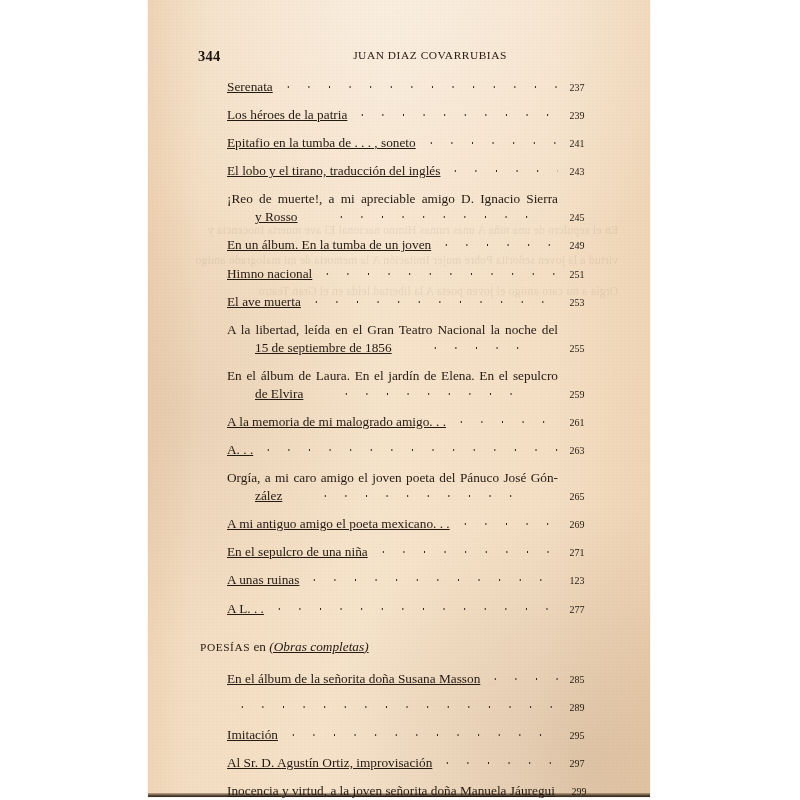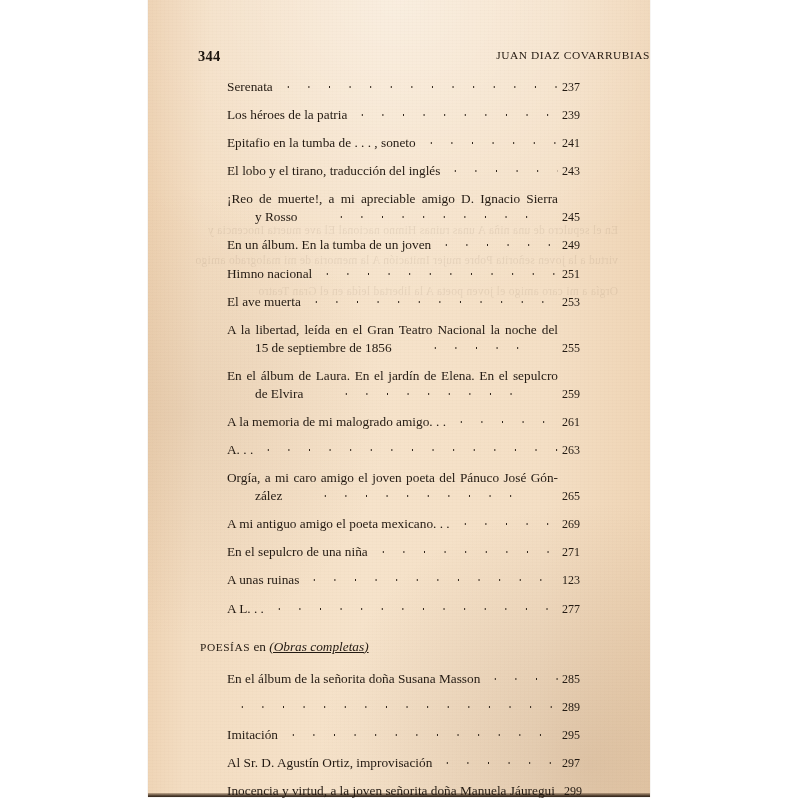--- a/index.html
+++ b/index.html
@@ -92,24 +92,24 @@
     position: absolute;
     left: 50px;
     top: 0;
     font-size: 14.5px;
     font-weight: bold;
     letter-spacing: .2px;
     color: #1d150e;
   }
   .book-title {
     position: absolute;
-    left: 0;
+    left: 16px;
     top: 1px;
     width: 502px;
-    text-align: right;
+    text-align: center;
     font-size: 12.6px;
     letter-spacing: 1.05px;
     color: #241a11;
     padding-left: 30px;
     box-sizing: border-box;
   }
 
   .toc {
     position: absolute;
     left: 0;
@@ -126,20 +126,21 @@
     display: flex;
     align-items: baseline;
     padding-left: 79px;   
     padding-right: 58px;
   }
   .entry .title {
     font-size: 13.3px;
     line-height: 17px;
     white-space: nowrap;
     color: #231a12;
+    text-decoration: underline;
   }
   
   .leader {
     flex: 1 1 auto;
     margin: 0 4px 0 5px;
     position: relative;
     height: 13px;
     overflow: hidden;
   }
   .leader::before {
@@ -149,22 +150,22 @@
     right: 0;
     bottom: 3px;
     height: 2px;
     background-image: radial-gradient(circle, #2b2016 0 0.9px, rgba(0,0,0,0) 1.1px);
     background-size: 20.6px 2px;
     background-repeat: repeat-x;
   }
   .pageno {
     flex: 0 0 auto;
     width: 30px;
-    text-align: left;
-    font-size: 12px;
+    text-align: center;
+    font-size: 10px;
     line-height: 17px;
     color: #231a12;
   }
 
   
   .entry .cont {
     display: flex;
     align-items: baseline;
     padding-left: 107px;   
     padding-right: 58px;

